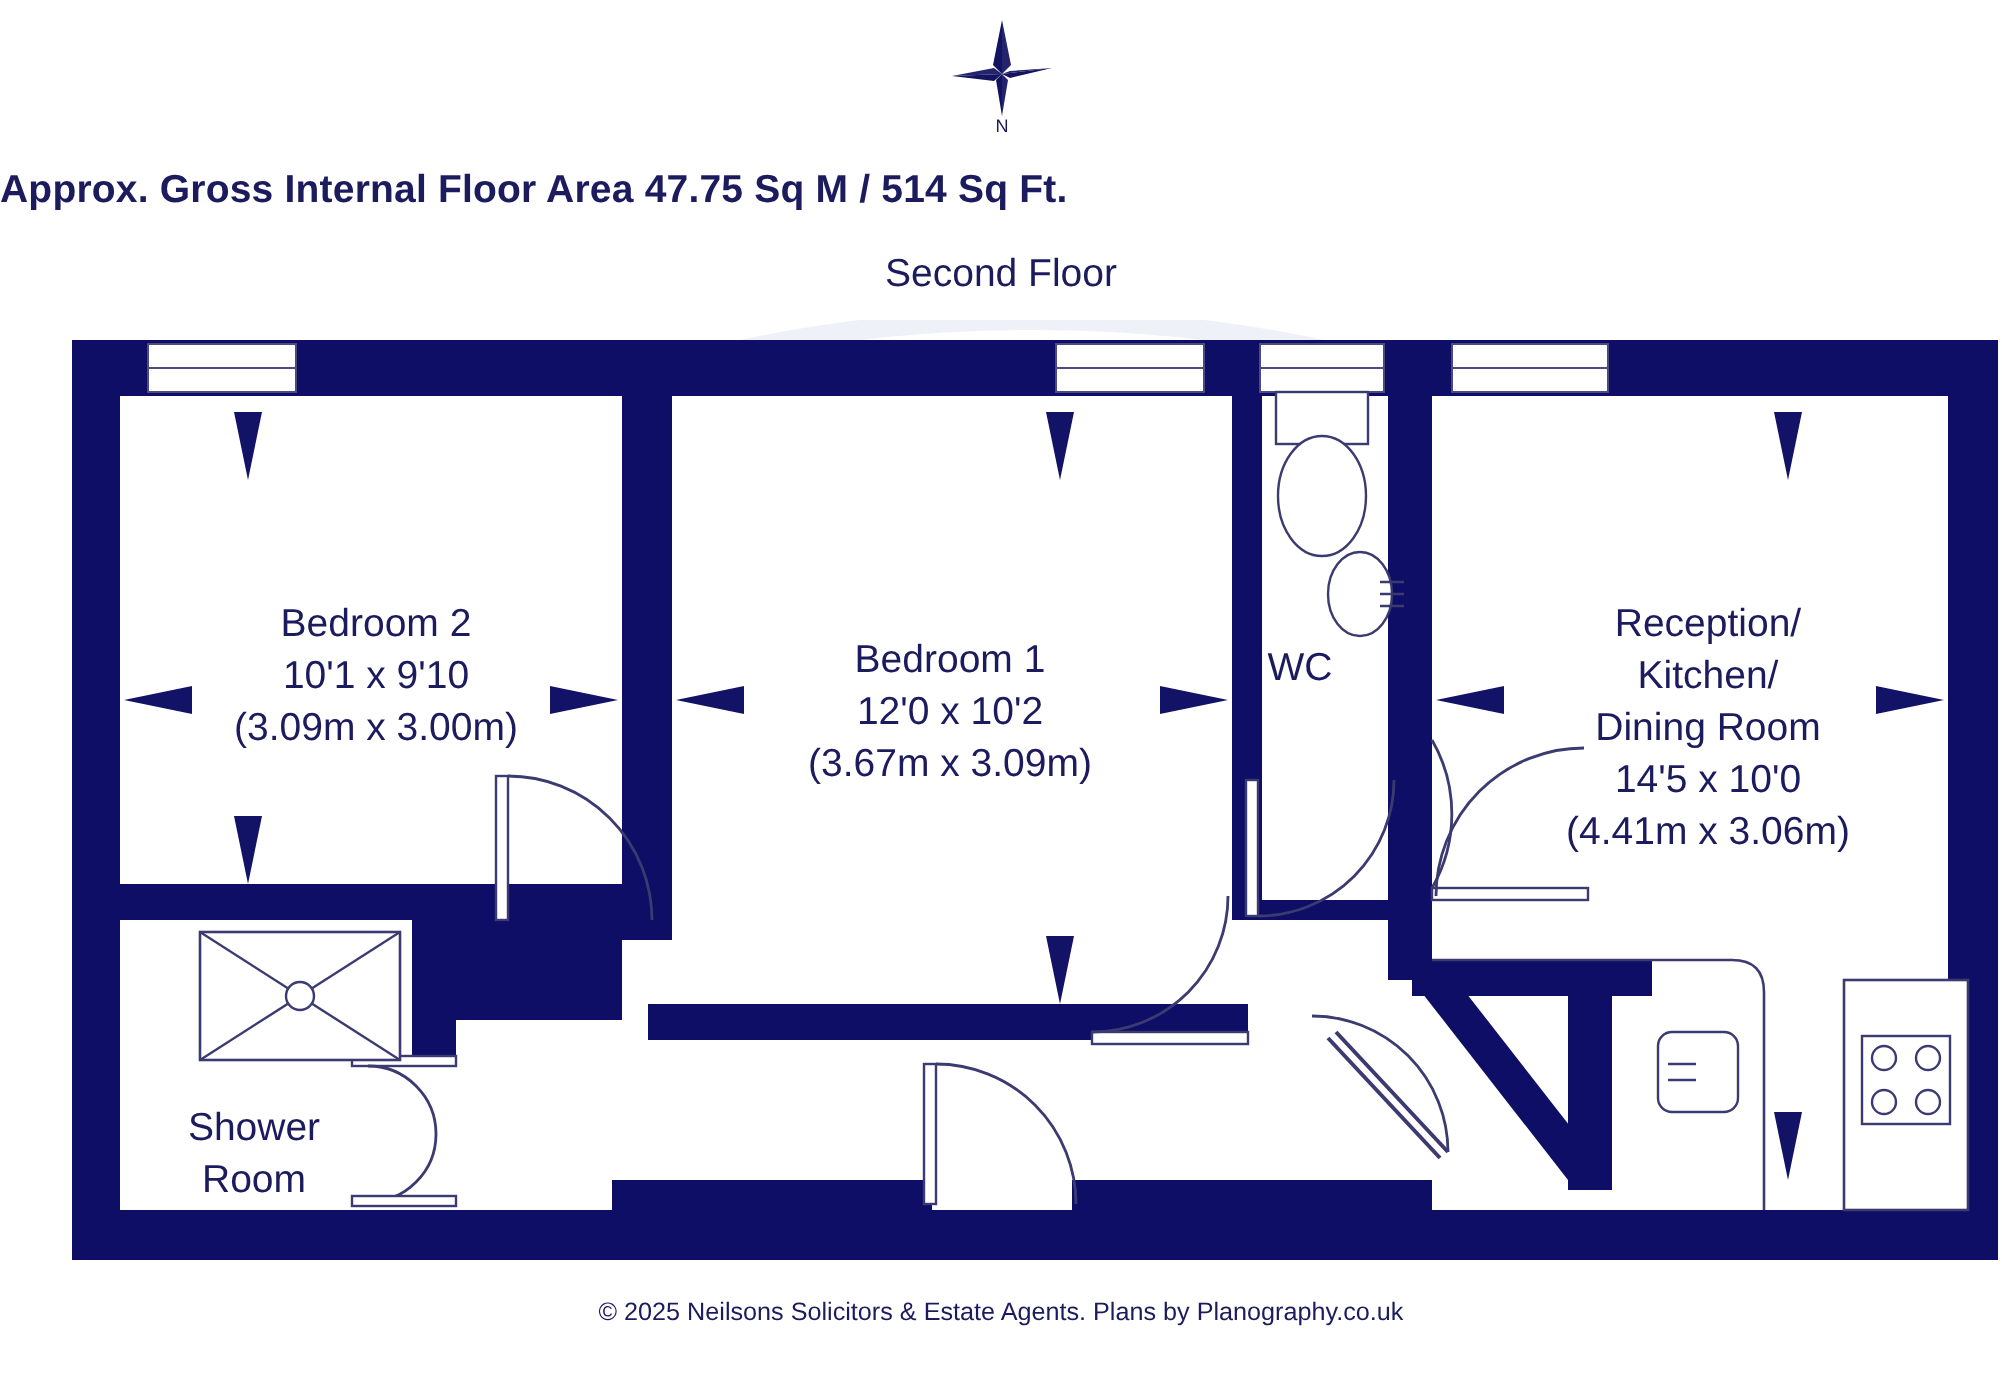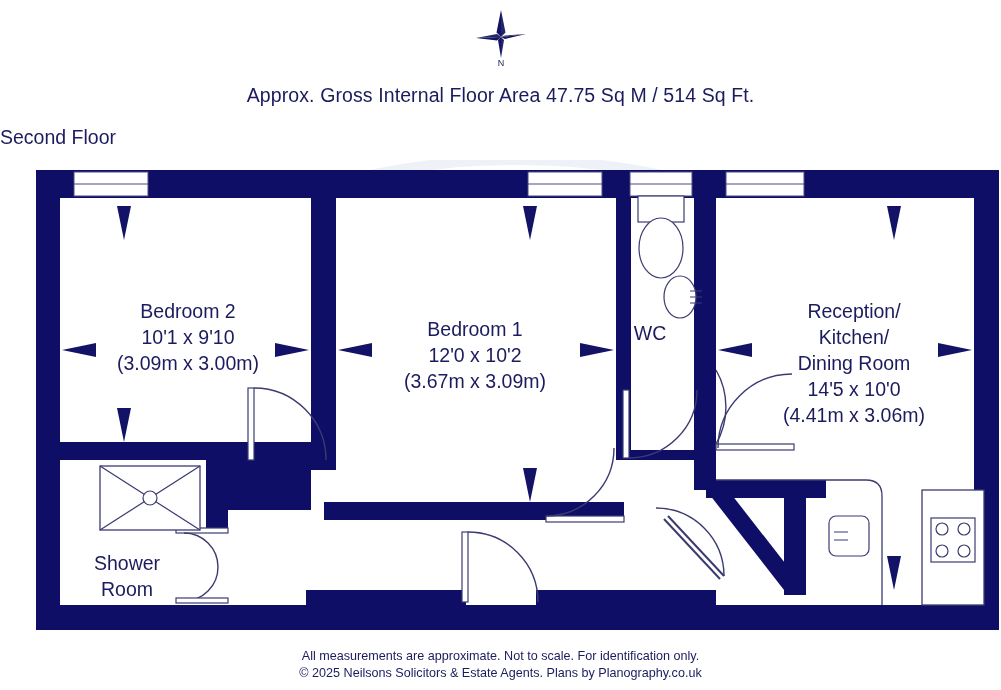--- a/index.html
+++ b/index.html
@@ -26,30 +26,31 @@
     left: 470px;
     top: 6px;
     width: 62px;
     height: 62px;
   }
   .area-line {
     position: absolute;
     top: 84px;
     left: 0;
     width: 1001px;
-    text-align: center;
     font-size: 19.5px;
     letter-spacing: 0.1px;
     color: #1b1b5e;
+    font-weight: bold;
   }
   .floor-line {
     position: absolute;
     top: 126px;
     left: 0;
     width: 1001px;
+    text-align: center;
     font-size: 19.5px;
     color: #1b1b5e;
   }
   .plan-wrap {
     position: absolute;
     left: 16px;
     top: 160px;
     width: 1001px;
     height: 480px;
   }
@@ -302,17 +303,16 @@
         <g>
           <text class="rlabel" x="111" y="410">Shower</text>
           <text class="rlabel" x="111" y="436">Room</text>
         </g>
       </g>
 
     </svg>
   </div>
 
   <div class="footer">
-    <div>All measurements are approximate. Not to scale. For identification only.</div>
     <div>© 2025 Neilsons Solicitors &amp; Estate Agents. Plans by Planography.co.uk</div>
   </div>
 
 </div>
 
 </body></html>

